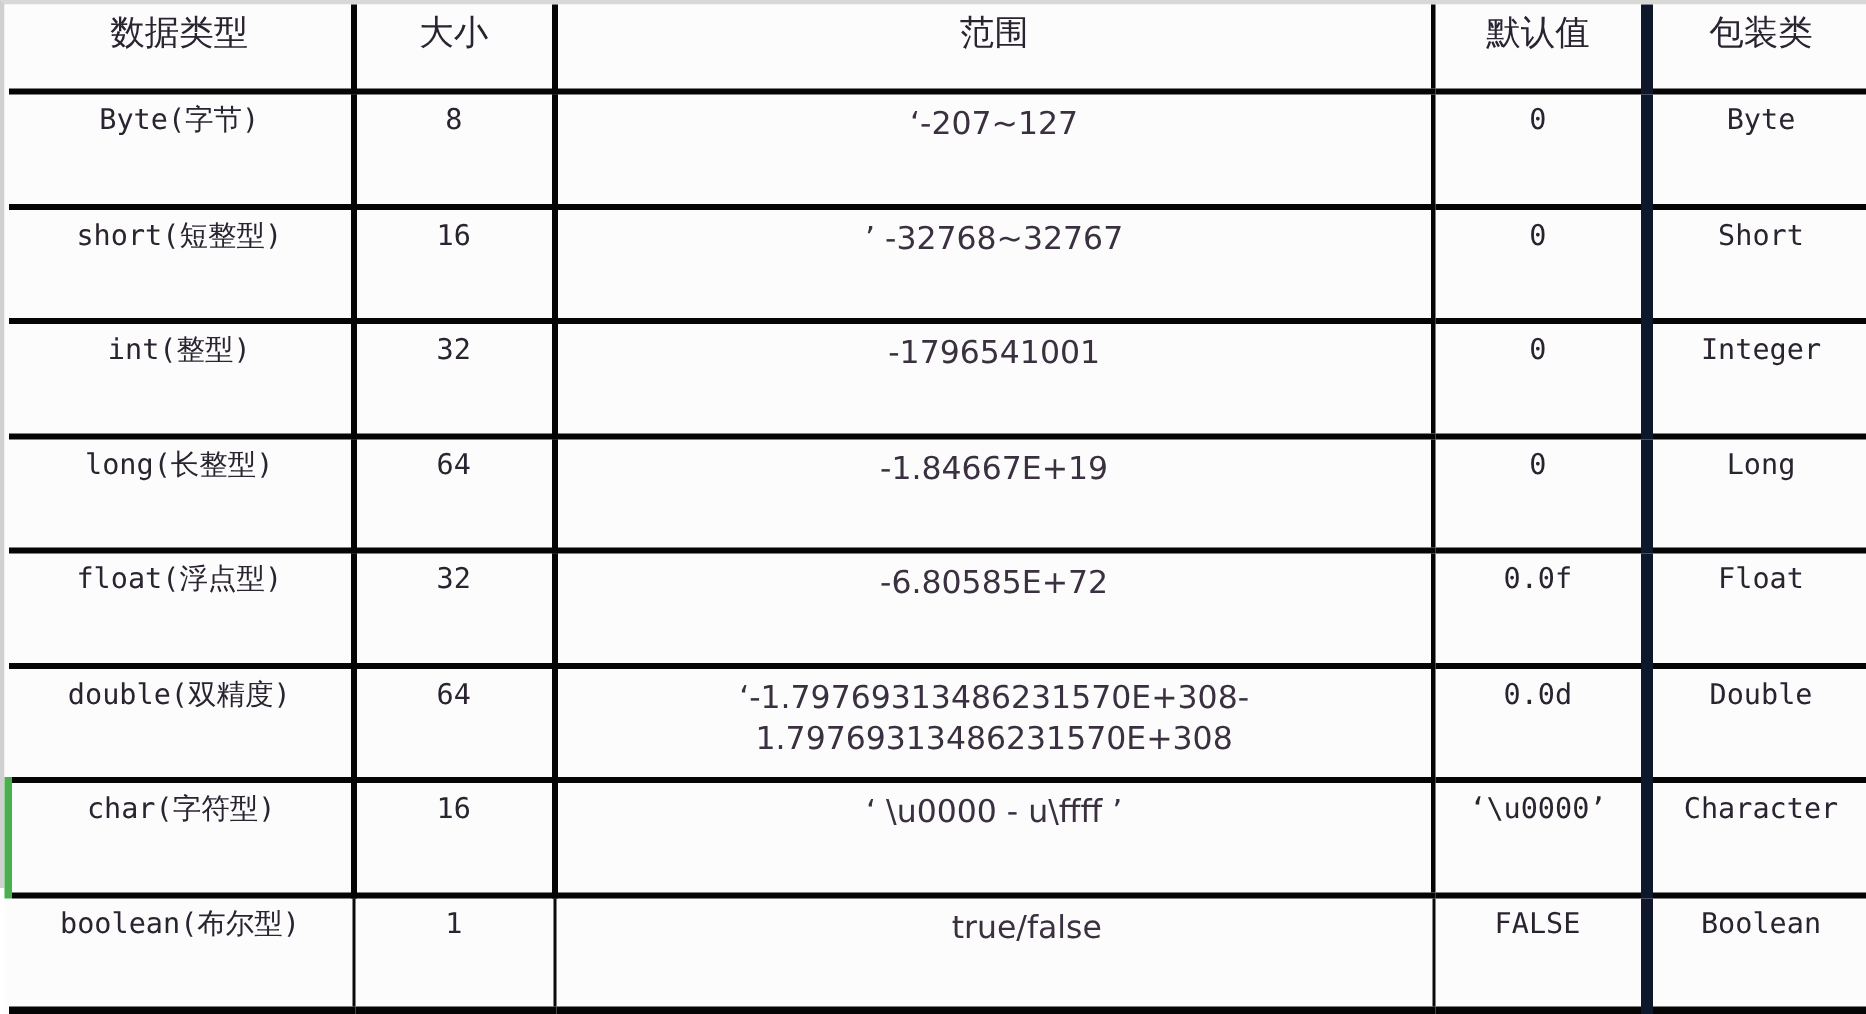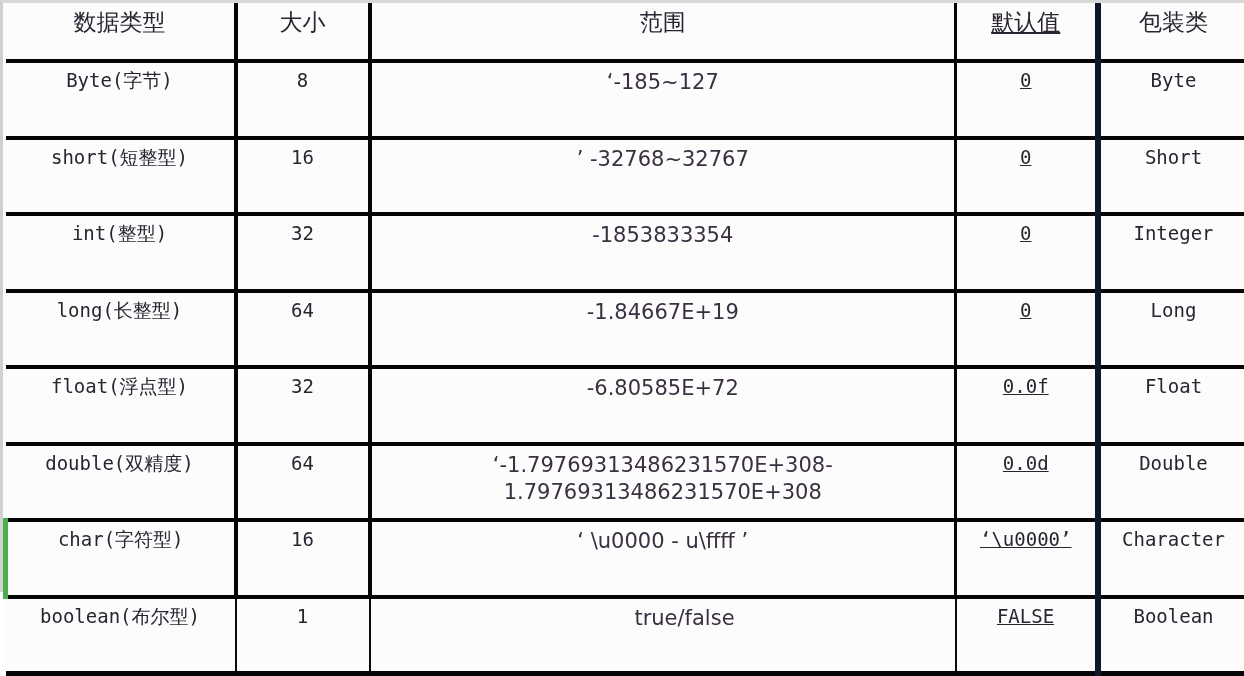--- a/index.html
+++ b/index.html
@@ -46,21 +46,21 @@
   col.c-size  { width: 134px; }
   col.c-range { width: 586px; }
   col.c-def   { width: 142px; }
   col.c-wrap  { width: 149px; }
 
   
   
   td.type, th.type { border-right: 4px solid #050505; }
   td.size, th.size { border-right: 4px solid #050505; }
   td.range, th.range { border-right: 3px solid #050505; }
-  td.def, th.def   { border-right: 6px solid #0f172a; text-decoration: underline; }
+  td.def, th.def   { border-right: 8px solid #0f172a; }
   td.wrap, th.wrap { border-right: 0; }
 
   
   thead th { border-bottom: 4px solid #050505; }
   tbody tr td { border-bottom: 4px solid #050505; }
   tbody tr.last td { border-bottom: 5px solid #050505; }
 
   
   tbody tr.last td.type { border-right: 2px solid #0a0a0a; }
   tbody tr.last td.size { border-right: 2px solid #0a0a0a; }
@@ -134,35 +134,35 @@
         <th class="size cjk">大小</th>
         <th class="range cjk">范围</th>
         <th class="def cjk">默认值</th>
         <th class="wrap cjk">包装类</th>
       </tr>
     </thead>
     <tbody>
       <tr>
         <td class="type">Byte(字节)</td>
         <td class="size">8</td>
-        <td class="range">‘-185~127</td>
+        <td class="range">‘-207~127</td>
         <td class="def">0</td>
         <td class="wrap">Byte</td>
       </tr>
       <tr>
         <td class="type">short(短整型)</td>
         <td class="size">16</td>
         <td class="range">’ -32768~32767</td>
         <td class="def">0</td>
         <td class="wrap">Short</td>
       </tr>
       <tr>
         <td class="type">int(整型)</td>
         <td class="size">32</td>
-        <td class="range">-1853833354</td>
+        <td class="range">-1796541001</td>
         <td class="def">0</td>
         <td class="wrap">Integer</td>
       </tr>
       <tr>
         <td class="type">long(长整型)</td>
         <td class="size">64</td>
         <td class="range">-1.84667E+19</td>
         <td class="def">0</td>
         <td class="wrap">Long</td>
       </tr>

